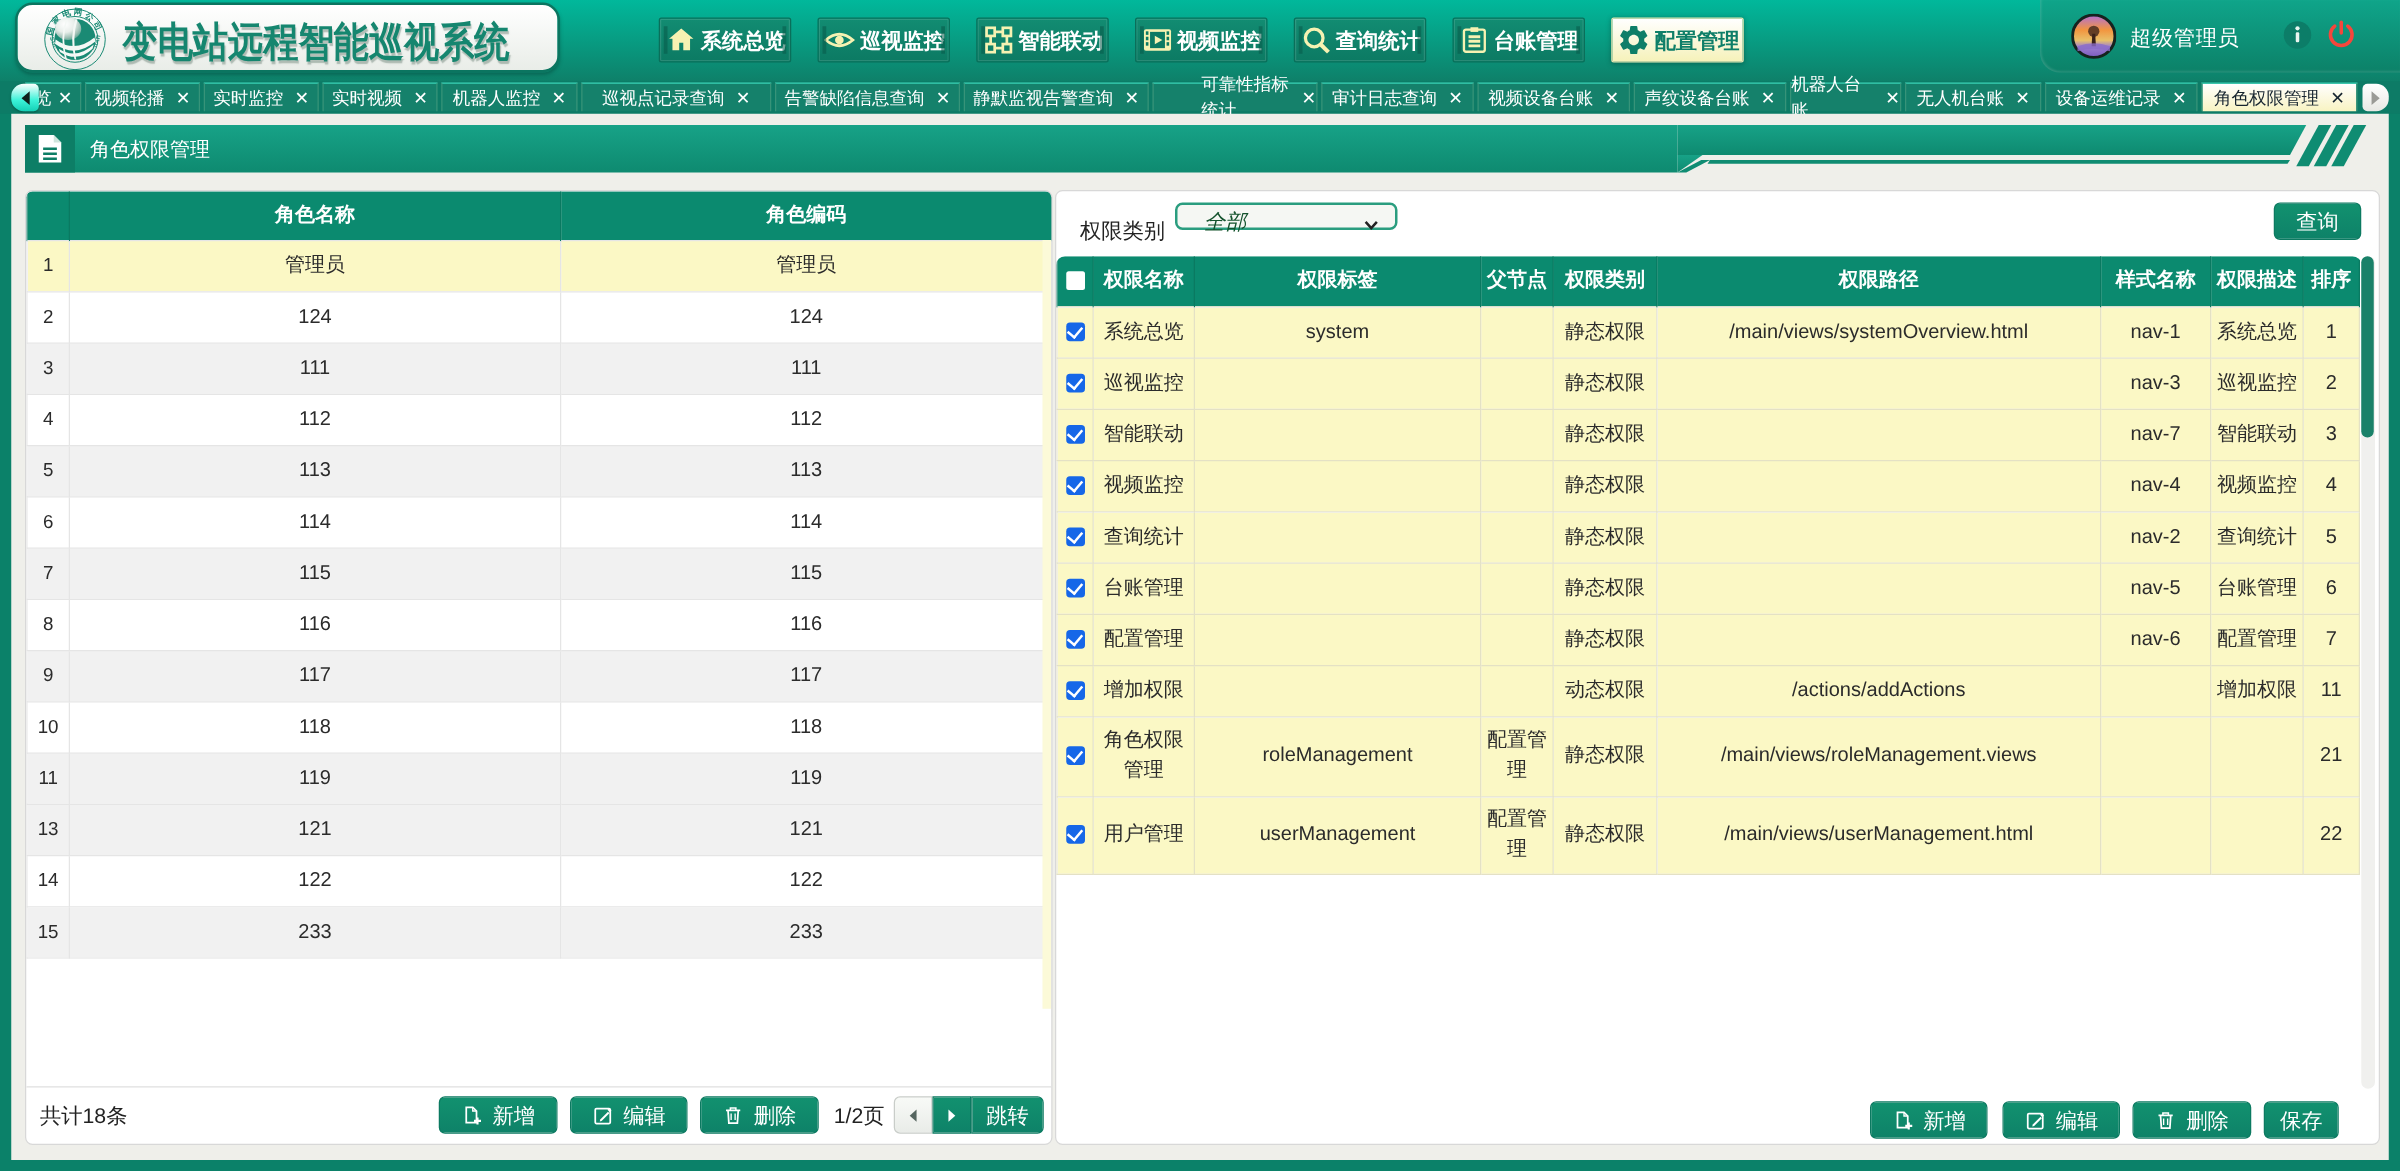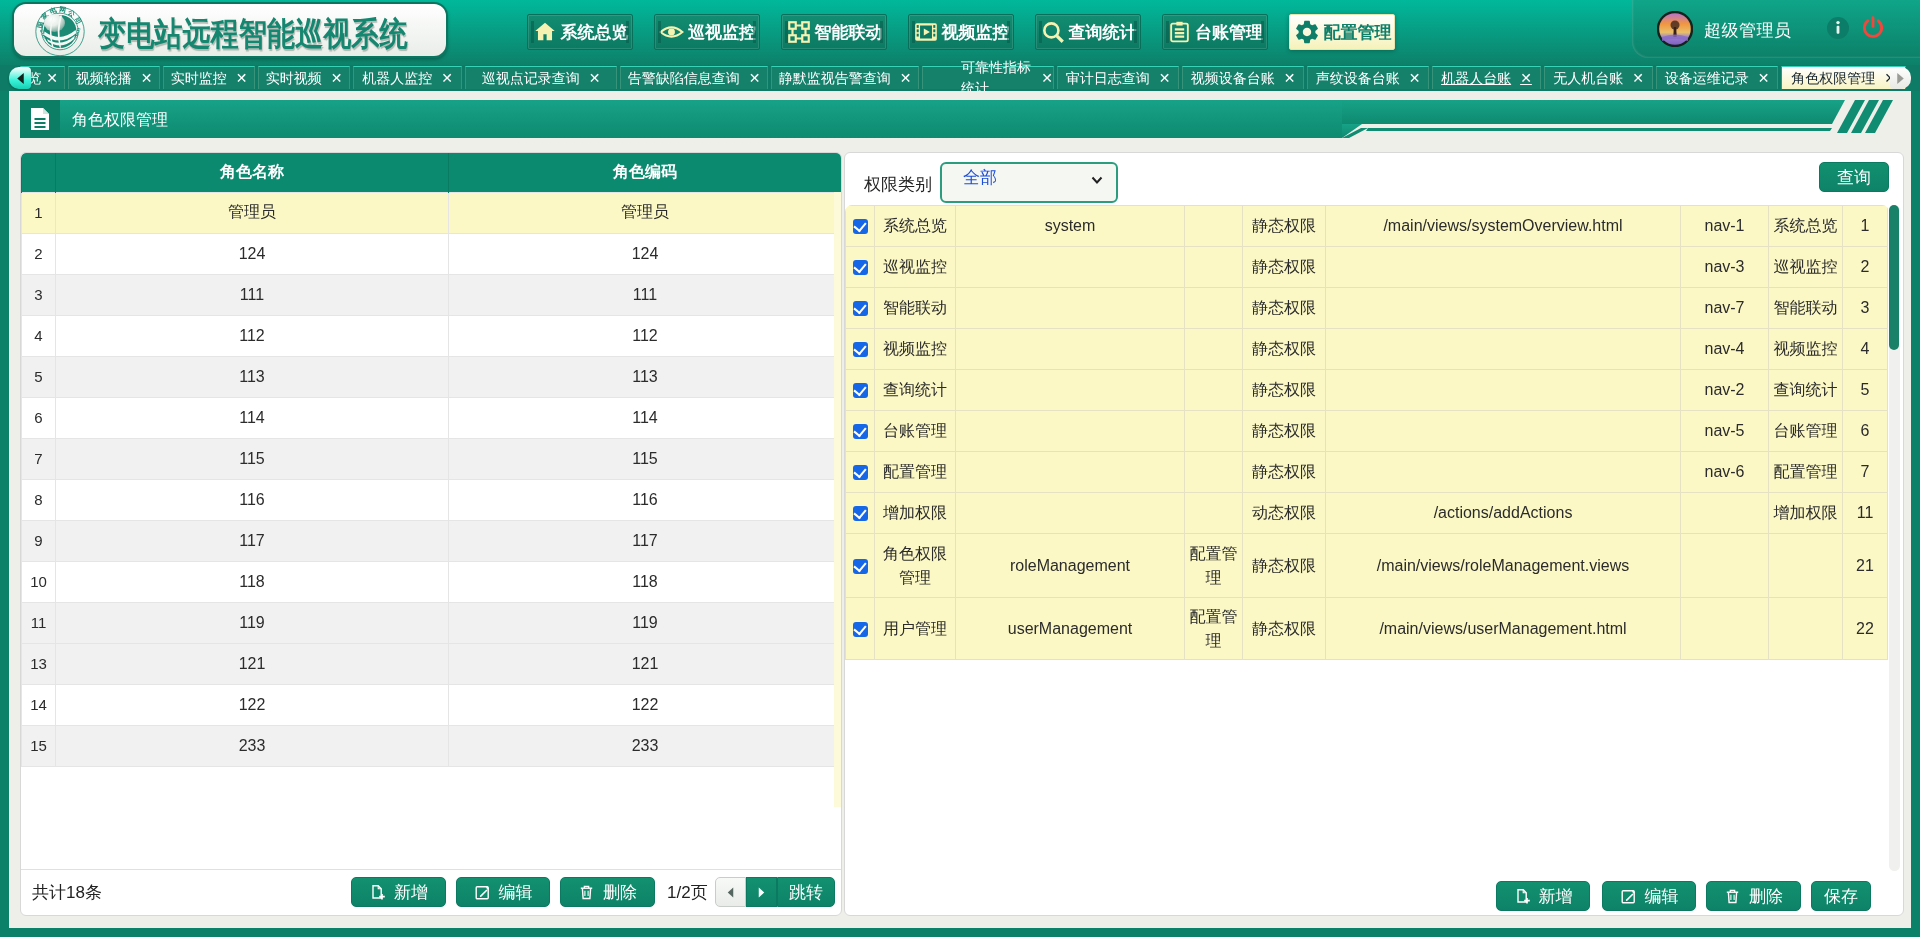--- a/index.html
+++ b/index.html
@@ -48,21 +48,21 @@
 #rtable td:nth-child(2){padding:0 7px;}
 #rtable td:nth-child(4){padding:0 4px;}
 #rtable td:nth-child(8){padding:0 3px;}
 .btn{display:inline-flex;align-items:center;justify-content:center;gap:8px;height:30px;background:linear-gradient(#12916F,#0E8268);color:#fff;font-size:17px;border:1px solid #0C7A61;border-radius:5px;}
 .cb{display:inline-block;width:15px;height:15px;border-radius:3px;background:#1667E8;position:relative;vertical-align:middle;}
 .cb:after{content:"";position:absolute;left:3px;top:1px;width:6px;height:9px;border:solid #fff;border-width:0 2.2px 2.2px 0;transform:rotate(40deg);}
 .cbw{display:inline-block;width:15px;height:15px;border-radius:2px;background:#fff;vertical-align:middle;}
 #footer{position:absolute;left:0;top:928px;width:1920px;height:9px;background:#0B8169;}
 #lfoot{position:absolute;left:0;top:716px;width:820px;height:46px;border-top:1px solid #E0E0E0;}
 #lscroll{position:absolute;left:813px;top:39px;width:7px;height:615px;background:#FCFAD8;}
-#rsel{position:absolute;left:95px;top:9px;width:178px;height:41px;border:2px solid #2A9D7F;border-radius:6px;background:#F5F7F3;font-size:17px;color:#1d4ed8;line-height:28px;padding-left:21px;}
+#rsel{position:absolute;left:95px;top:9px;width:178px;height:22px;border:2px solid #2A9D7F;border-radius:6px;background:#F5F7F3;font-size:17px;color:#14532d;line-height:28px;padding-left:21px;font-style:italic;}
 #ltable{border-radius:5px 5px 0 0;overflow:hidden;}
 #rtwrap{position:absolute;left:0;top:52px;width:1044px;border-radius:7px 7px 0 0;overflow:hidden;}
 #rsbar{position:absolute;left:1044px;top:52px;width:11px;height:666px;background:#F0F0EE;border-radius:6px;}
 #rthumb{position:absolute;left:0;top:0;width:10px;height:145px;background:#1A8169;border-radius:5px;}
 </style>
 </head>
 <body>
 <div id="hdr">
   <div id="logobox">
     <svg width="52" height="53" viewBox="0 0 52 53" style="position:absolute;left:20px;top:1px;">
@@ -187,21 +187,21 @@
     <div class="tab" style="width:92px;">实时监控<span class="x">✕</span></div>
     <div class="tab" style="width:92px;">实时视频<span class="x">✕</span></div>
     <div class="tab" style="width:109px;">机器人监控<span class="x">✕</span></div>
     <div class="tab" style="width:152px;">巡视点记录查询<span class="x">✕</span></div>
     <div class="tab" style="width:148px;">告警缺陷信息查询<span class="x">✕</span></div>
     <div class="tab" style="width:148px;">静默监视告警查询<span class="x">✕</span></div>
     <div class="tab" style="width:132px;padding-left:38px;">可靠性指标统计<span class="x">✕</span></div>
     <div class="tab" style="width:122px;">审计日志查询<span class="x">✕</span></div>
     <div class="tab" style="width:122px;">视频设备台账<span class="x">✕</span></div>
     <div class="tab" style="width:122px;">声纹设备台账<span class="x">✕</span></div>
-    <div class="tab" style="width:109px;text-decoration:underline;">机器人台账<span class="x">✕</span></div>
+    <div class="tab" style="width:89px;">机器人台账<span class="x">✕</span></div>
     <div class="tab" style="width:109px;">无人机台账<span class="x">✕</span></div>
     <div class="tab" style="width:122px;align-items:flex-end;">设备运维记录<span class="x">✕</span></div>
     <div class="tab active" style="width:125px;">角色权限管理<span class="x">✕</span></div>
   </div>
   <div id="scrl">
       <svg width="13" height="13" viewBox="0 0 12 12">
         <path d="M9 1 L3 6 L9 11z" fill="#10211c"></path>
       </svg>
     </div>
   <div id="scrr">
@@ -374,20 +374,31 @@
             <col style="width:81px">
             <col style="width:229px">
             <col style="width:58px">
             <col style="width:83px">
             <col style="width:355px">
             <col style="width:88px">
             <col style="width:74px">
             <col style="width:45px">
           </colgroup>
       <tbody>
+            <tr>
+              <th><span class="cbw"></span></th>
+              <th>权限名称</th>
+              <th>权限标签</th>
+              <th>父节点</th>
+              <th>权限类别</th>
+              <th>权限路径</th>
+              <th>样式名称</th>
+              <th>权限描述</th>
+              <th>排序</th>
+            </tr>
       <tr style="height:41px;">
               <td><span class="cb"></span></td>
               <td>系统总览</td>
               <td>system</td>
               <td></td>
               <td>静态权限</td>
               <td>/main/views/systemOverview.html</td>
               <td>nav-1</td>
               <td>系统总览</td>
               <td>1</td>

